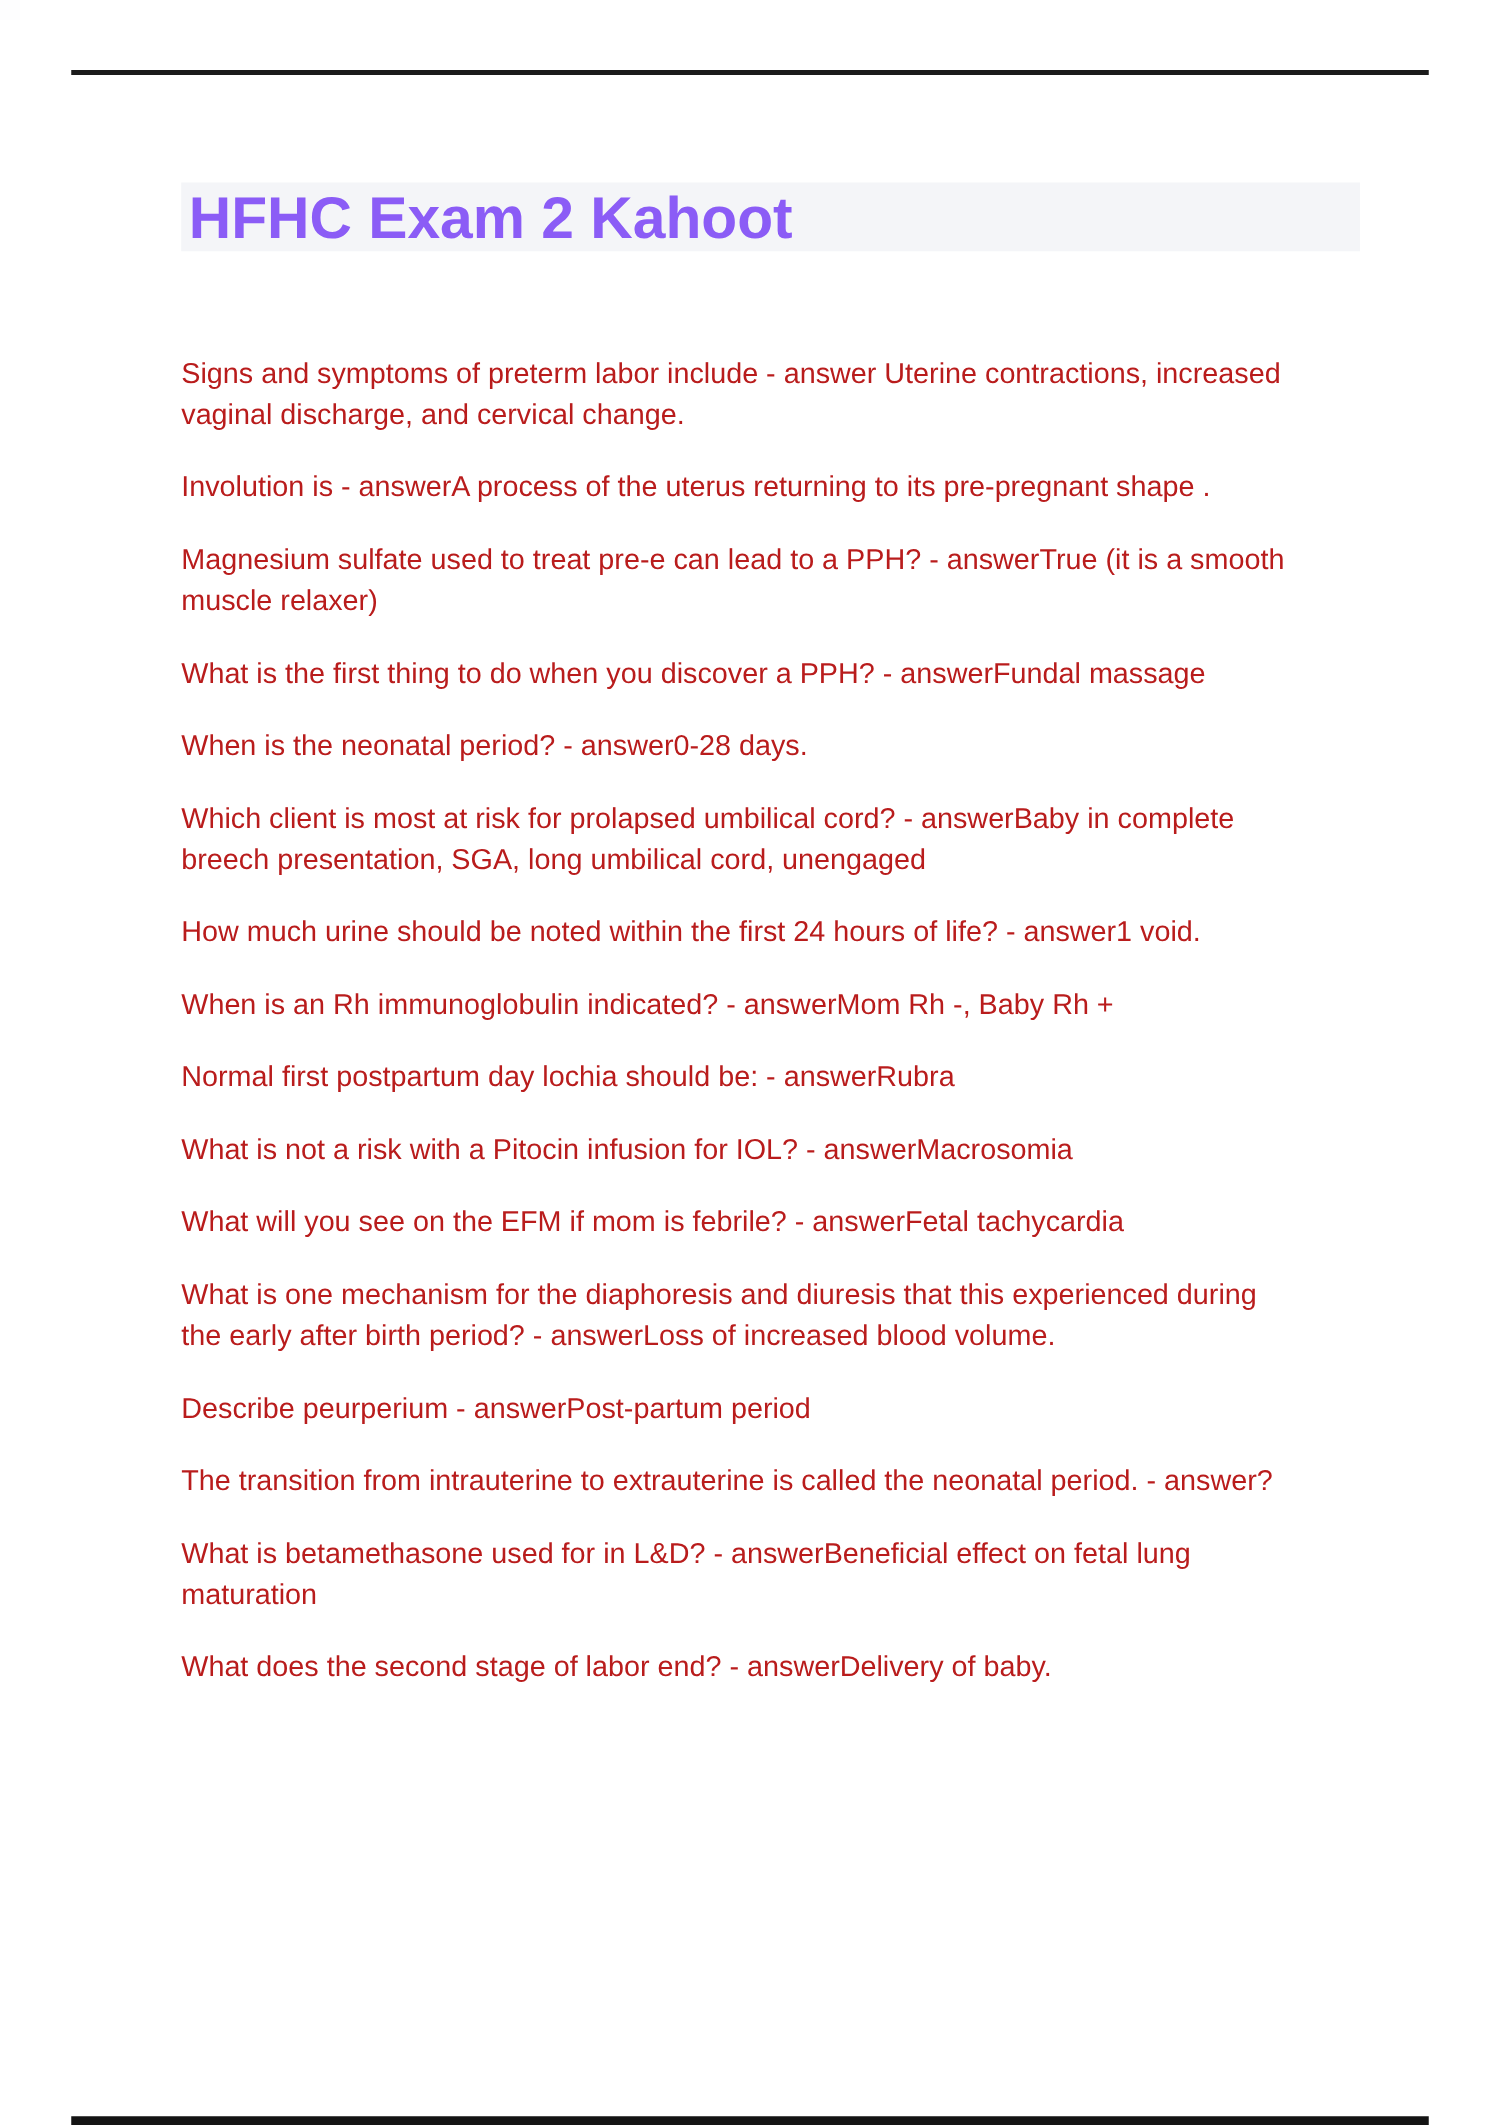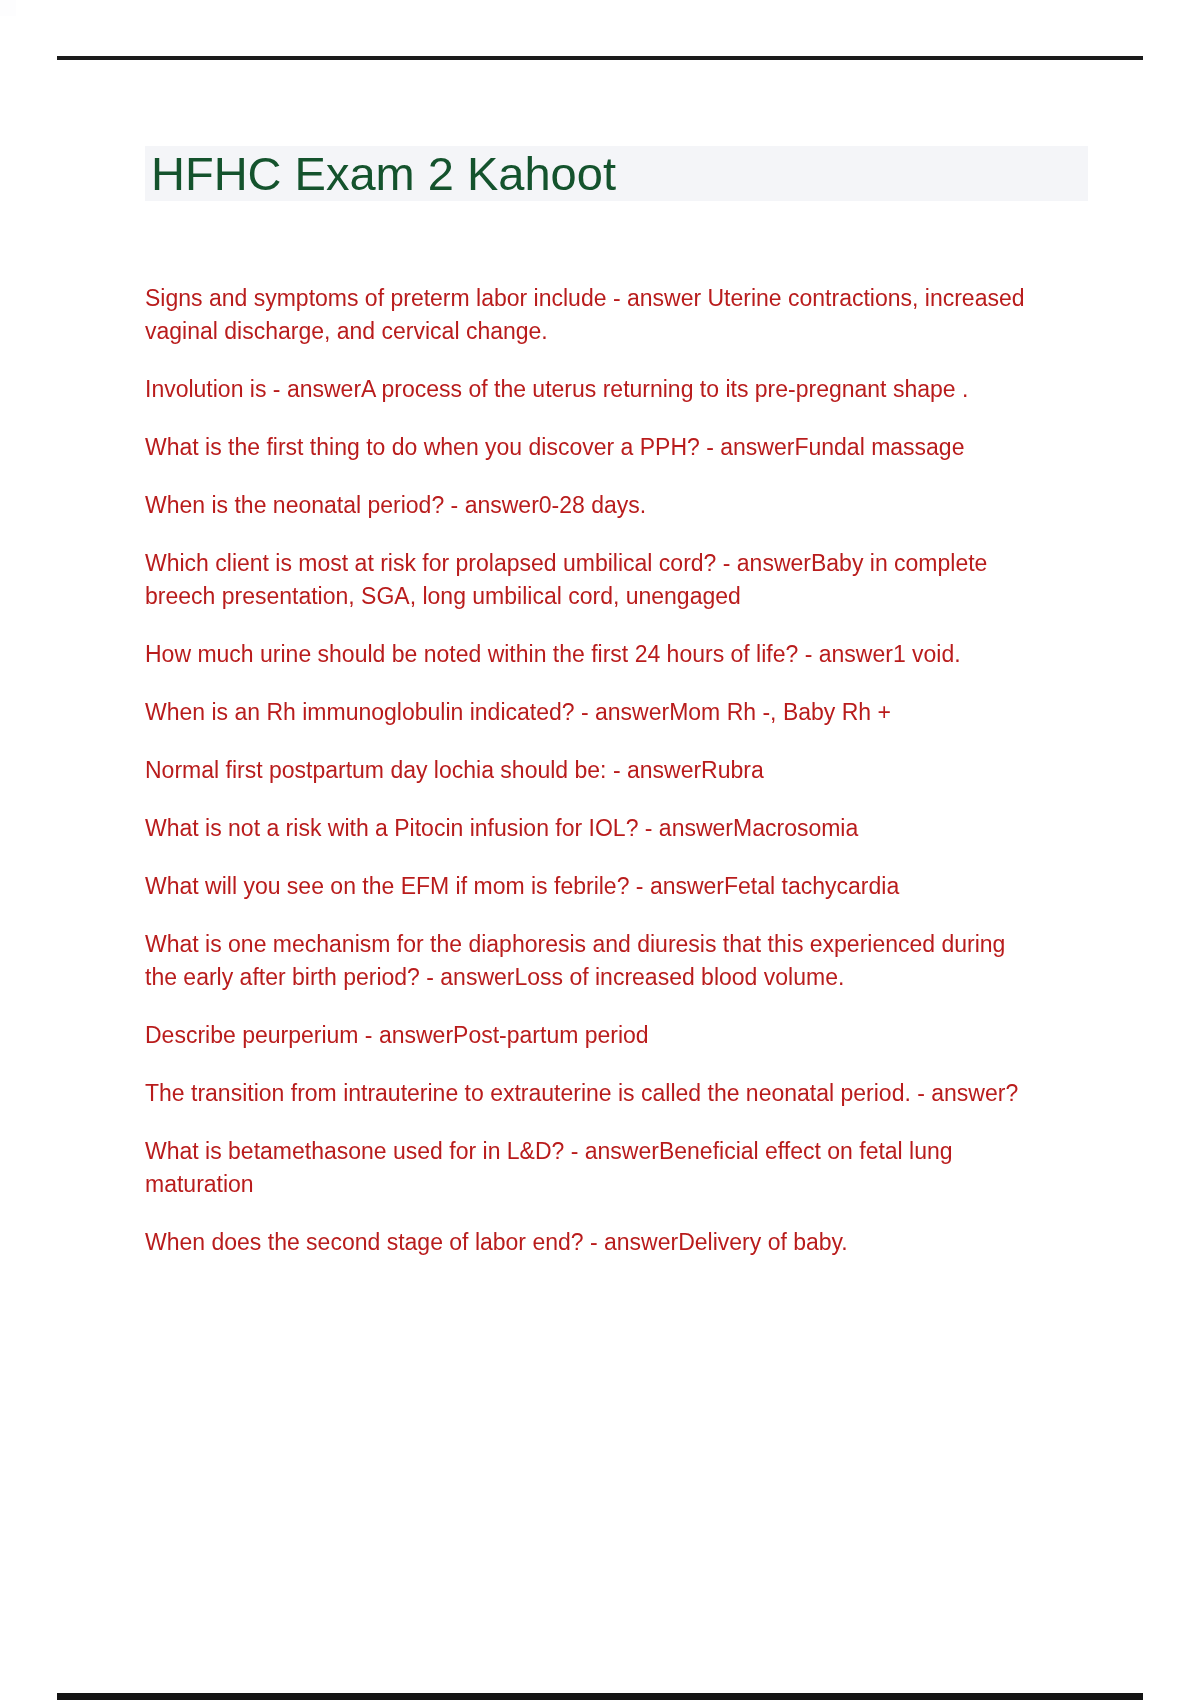--- a/index.html
+++ b/index.html
@@ -41,22 +41,22 @@
     top: 146px;
     width: 943px;
     height: 55px;
     background: #f4f5f8;
   }
   .title-banner h1 {
     margin: 0;
     padding-left: 6px;
     font-size: 47px;
     line-height: 56px;
-    font-weight: normal;
-    color: #14532d;
+    font-weight: bold;
+    color: #8b5cf6;
     white-space: nowrap;
   }
   .content {
     position: absolute;
     left: 145px;
     top: 282px;
     width: 938px;
   }
   .content p.qa {
     margin: 0 0 25px 0;
@@ -80,31 +80,33 @@
 <div class="page">
   <div class="corner-artifact"></div>
   <div class="top-rule"></div>
   <header class="title-banner">
     <h1>HFHC Exam 2 Kahoot</h1>
   </header>
   <main class="content">
       <p class="qa">Signs and symptoms of preterm labor include - answer Uterine contractions, increased
 vaginal discharge, and cervical change.</p>
       <p class="qa">Involution is - answerA process of the uterus returning to its pre-pregnant shape .</p>
+      <p class="qa">Magnesium sulfate used to treat pre-e can lead to a PPH? - answerTrue (it is a smooth
+muscle relaxer)</p>
       <p class="qa">What is the first thing to do when you discover a PPH? - answerFundal massage</p>
       <p class="qa">When is the neonatal period? - answer0-28 days.</p>
       <p class="qa">Which client is most at risk for prolapsed umbilical cord? - answerBaby in complete
 breech presentation, SGA, long umbilical cord, unengaged</p>
       <p class="qa">How much urine should be noted within the first 24 hours of life? - answer1 void.</p>
       <p class="qa">When is an Rh immunoglobulin indicated? - answerMom Rh -, Baby Rh +</p>
       <p class="qa">Normal first postpartum day lochia should be: - answerRubra</p>
       <p class="qa">What is not a risk with a Pitocin infusion for IOL? - answerMacrosomia</p>
       <p class="qa">What will you see on the EFM if mom is febrile? - answerFetal tachycardia</p>
       <p class="qa">What is one mechanism for the diaphoresis and diuresis that this experienced during
 the early after birth period? - answerLoss of increased blood volume.</p>
       <p class="qa">Describe peurperium - answerPost-partum period</p>
       <p class="qa">The transition from intrauterine to extrauterine is called the neonatal period. - answer?</p>
       <p class="qa">What is betamethasone used for in L&amp;D? - answerBeneficial effect on fetal lung
 maturation</p>
-      <p class="qa">When does the second stage of labor end? - answerDelivery of baby.</p>
+      <p class="qa">What does the second stage of labor end? - answerDelivery of baby.</p>
     </main>
   <div class="bottom-rule"></div>
 </div>
 
 </body></html>

